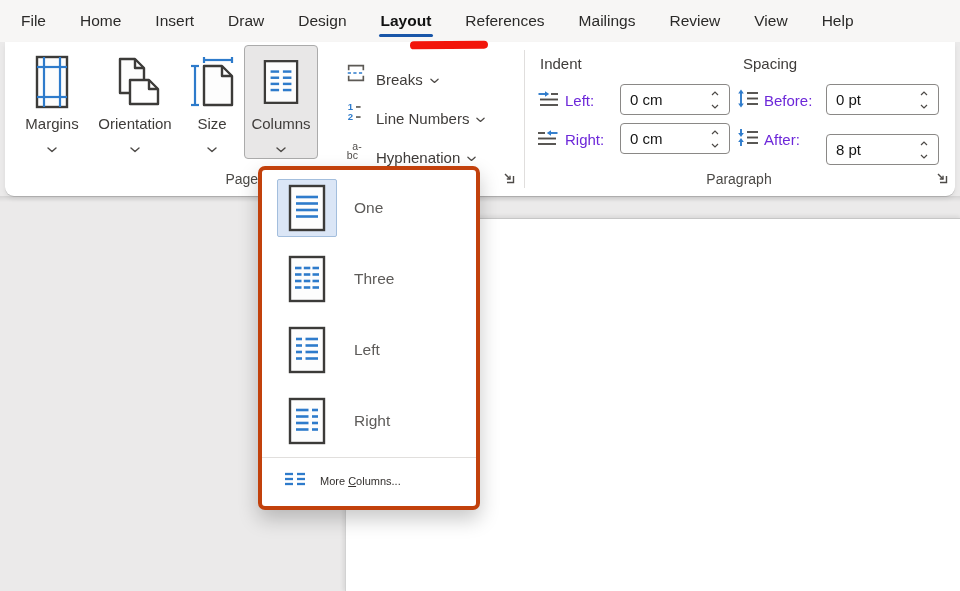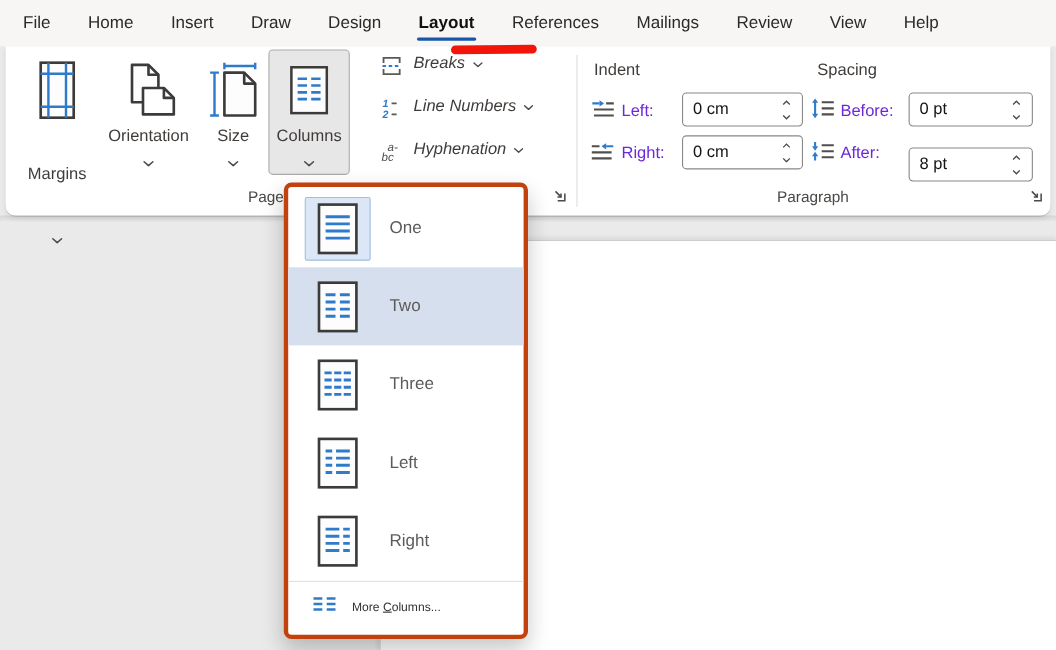--- a/index.html
+++ b/index.html
@@ -23,28 +23,28 @@
                 background:#f2150a; border-radius:4px; transform:rotate(-0.6deg); z-index:40; }
 
   
   .ribbon { position:absolute; left:5px; top:42px; width:950px; height:154px;
             background:#ffffff; border-radius:0 0 9px 9px;
             box-shadow:0 1px 0 rgba(0,0,0,.14), 0 3px 5px rgba(0,0,0,.07); z-index:5; }
 
   .bigbtns { position:absolute; left:12px; top:3px; display:flex; gap:3px; }
   .bigbtn { width:72px; height:114px; border:1px solid transparent; border-radius:4px;
             display:flex; flex-direction:column; align-items:center; padding-top:8px; cursor:default; }
-  .bigbtn.w-margins{width:70px;gap:35px;} .bigbtn.w-orient{width:90px;} .bigbtn.w-size{width:58px;} .bigbtn.w-cols{width:74px;}
+  .bigbtn.w-margins{width:70px;} .bigbtn.w-orient{width:90px;} .bigbtn.w-size{width:58px;} .bigbtn.w-cols{width:74px;}
   .bigbtn.pressed { background:#e8e7e7; border-color:#ababab; }
   .bigicon { height:56px; display:flex; align-items:center; justify-content:center; }
   .biglabel { font-size:15px; color:#3f3c3a; margin-top:5px; }
   .bigchev { margin-top:7px; }
 
   .menubtns { position:absolute; left:337px; top:7px; width:182px; }
-  .menubtn { height:39px; display:flex; align-items:flex-start; padding-left:3px; cursor:default; border-radius:3px;font-style:italic; }
+  .menubtn { height:39px; display:flex; align-items:flex-end; padding-left:3px; cursor:default; border-radius:3px; }
   .menubtn .mlabel { font-size:15px; color:#3f3c3a; margin-left:9px; }
   .menubtn .chev { margin-left:7px; }
 
   .vsep { position:absolute; left:519px; top:8px; width:1px; height:138px; background:#e0dedd; }
 
   
   .para { position:absolute; left:528px; top:0; width:420px; height:154px; }
   .gheader { position:absolute; font-size:15px; color:#3f3c3a; top:13px; }
   .row-icon { position:absolute; width:24px; height:20px; }
   .row-label { position:absolute; font-size:15px; color:#6d28d9; height:32px; display:flex; align-items:center; }
@@ -405,38 +405,20 @@
           <line x1="8" y1="13" x2="30" y2="13"></line>
             <line x1="8" y1="19.5" x2="30" y2="19.5"></line>
           <line x1="8" y1="26" x2="30" y2="26"></line>
             <line x1="8" y1="32.5" x2="30" y2="32.5"></line>
         </g>
       </svg>
     </span>
     <span class="dd-label">One</span>
   </div>
 
-  <div class="dd-item hover">
-    <span class="dd-iconbox">
-      <svg width="38" height="48" viewBox="0 0 38 48">
-        <rect x="2" y="2" width="34" height="44" fill="#fdfdfd" stroke="#3c3b39" stroke-width="2.4"></rect>
-        <g stroke="#2e7bcb" stroke-width="2.6">
-          <line x1="8" y1="13" x2="17" y2="13"></line>
-            <line x1="21" y1="13" x2="30" y2="13"></line>
-          <line x1="8" y1="19.5" x2="17" y2="19.5"></line>
-            <line x1="21" y1="19.5" x2="30" y2="19.5"></line>
-          <line x1="8" y1="26" x2="17" y2="26"></line>
-            <line x1="21" y1="26" x2="30" y2="26"></line>
-          <line x1="8" y1="32.5" x2="17" y2="32.5"></line>
-            <line x1="21" y1="32.5" x2="30" y2="32.5"></line>
-        </g>
-      </svg>
-    </span>
-    <span class="dd-label">Two</span>
-  </div>
 
   <div class="dd-item">
     <span class="dd-iconbox">
       <svg width="38" height="48" viewBox="0 0 38 48">
         <rect x="2" y="2" width="34" height="44" fill="#fdfdfd" stroke="#3c3b39" stroke-width="2.4"></rect>
         <g stroke="#2e7bcb" stroke-width="2.6">
           <line x1="7" y1="13" x2="13.5" y2="13"></line>
             <line x1="15.8" y1="13" x2="22.3" y2="13"></line>
             <line x1="24.5" y1="13" x2="31" y2="13"></line>
           <line x1="7" y1="19.5" x2="13.5" y2="19.5"></line>

